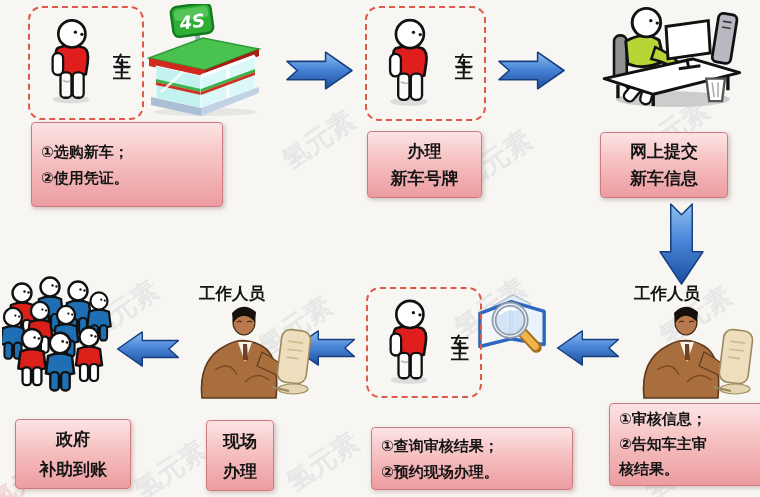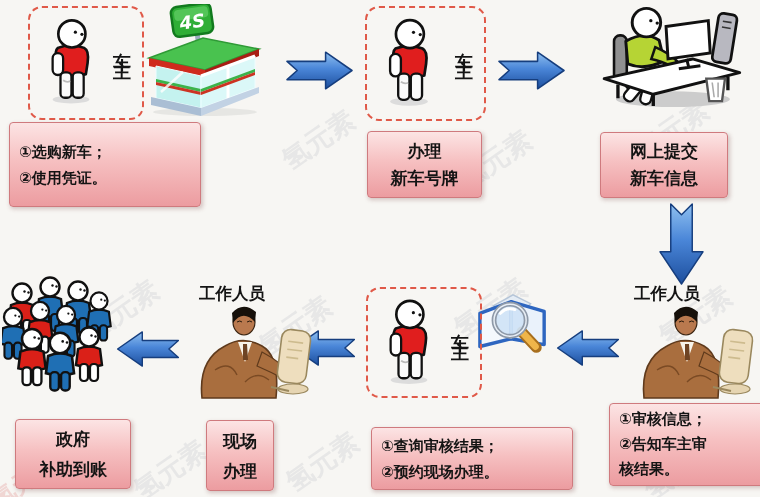--- a/index.html
+++ b/index.html
@@ -124,21 +124,21 @@
     <path d="M16,88 L38,68" stroke="#ffffff" stroke-width="2.5" opacity="0.8"></path>
     <polygon points="56,72 110,52 110,84 56,104" fill="#dbf8f8" stroke="#edfdff" stroke-width="1"></polygon>
     <path d="M56,72 L110,52" stroke="#fff" stroke-width="3"></path>
     <path d="M83,62 L83,95" stroke="#fff" stroke-width="3"></path>
     <polygon points="56,85 110,65 110,68 56,88" fill="#3cb34a"></polygon>
     <polygon points="56,88 110,68 110,71 56,91" fill="#cc3322"></polygon>
     <polygon points="6,93 56,104 56,112 6,101" fill="#aabed4"></polygon>
     <polygon points="56,104 114,83 114,89 56,112" fill="#c2d2e4"></polygon>
   </svg>
 
-  <div class="pbox left fs15" style="left:9px;top:122px;width:181px;height:83px">
+  <div class="pbox left fs15" style="left:31px;top:122px;width:181px;height:83px">
     <span>①选购新车；</span>
     <span>②使用凭证。</span>
   </div>
 
   <svg class="abs" style="left:286px;top:50px" width="67" height="41" viewBox="0 0 66 40">
       <use href="#sym-arrow-right"></use>
     </svg>
 
   <div class="dash-box" style="left:365px;top:6px;width:117px;height:111px">
     <svg class="owner-svg" width="72" height="98" viewBox="0 0 80 100">

